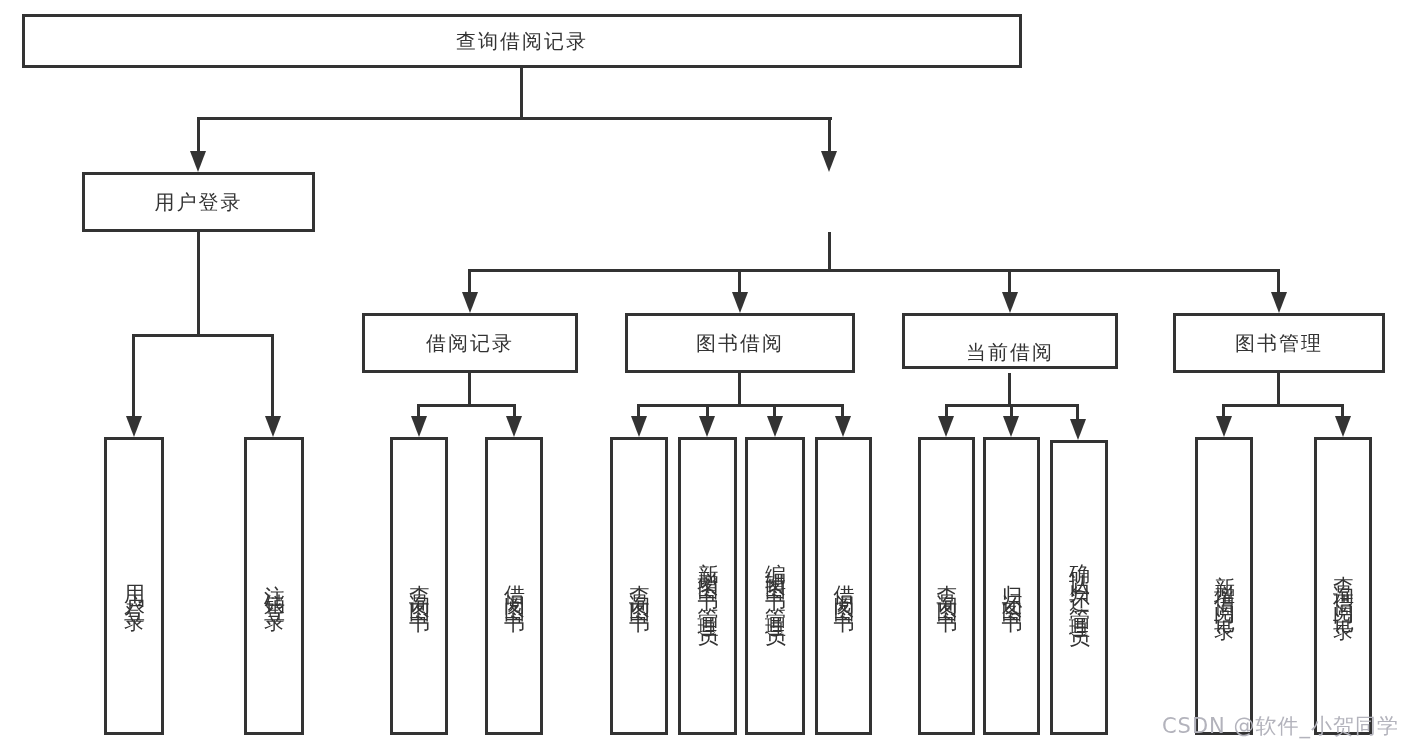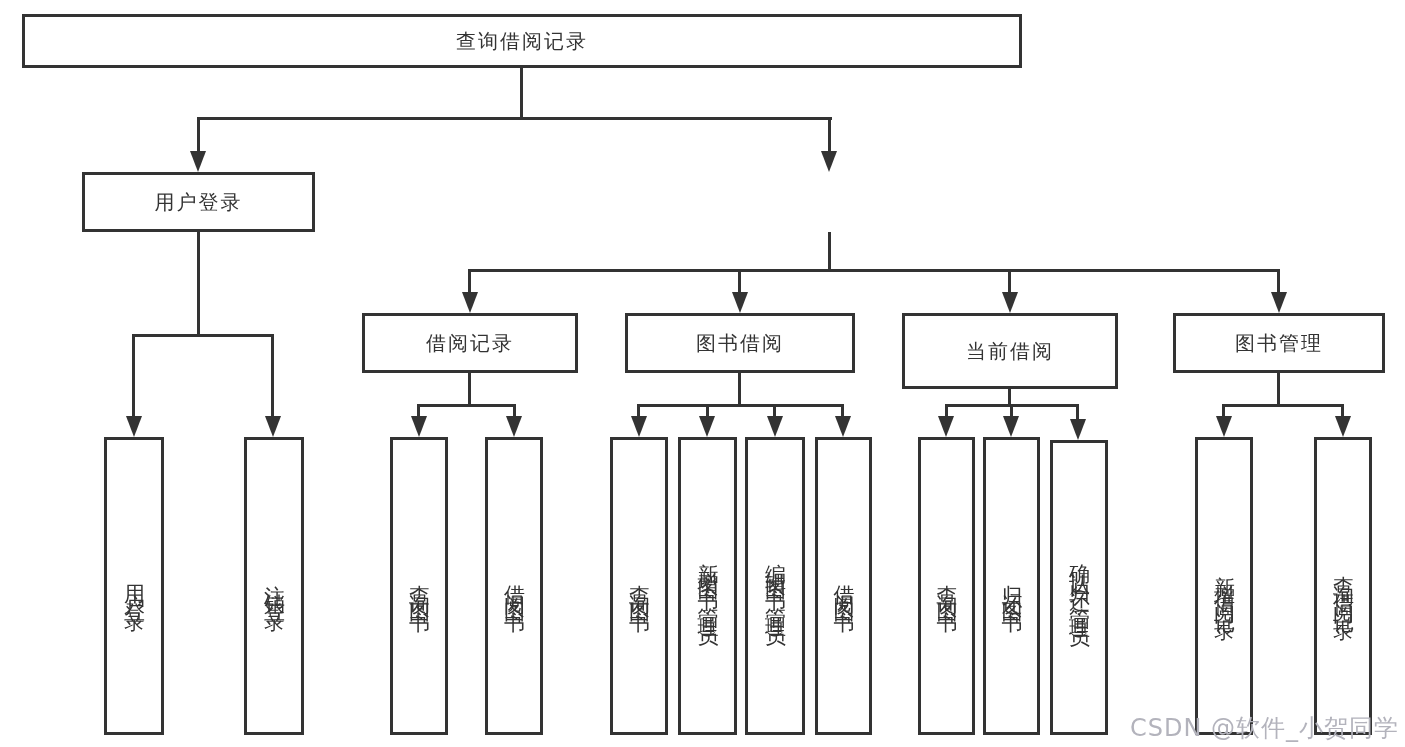--- a/index.html
+++ b/index.html
@@ -9,21 +9,21 @@
        display:flex;align-items:center;justify-content:center;z-index:2;}
   .box .lbl{font-size:20px;letter-spacing:2px;color:#333;white-space:nowrap;}
   .leaf .lbl{writing-mode:vertical-rl;text-orientation:mixed;font-size:21px;
              letter-spacing:9px;line-height:1;white-space:nowrap;}
   .h,.v{position:absolute;background:#333;z-index:1;}
   .h{height:3px;}
   .v{width:3px;}
   .arrow{position:absolute;width:0;height:0;z-index:1;
          border-left:8px solid transparent;border-right:8px solid transparent;
          border-top:21px solid #333;}
-  .wm{position:absolute;top:712px;right:6px;font-size:24px;color:#b3b3bc;
+  .wm{position:absolute;top:712px;right:6px;font-size:21px;color:#b3b3bc;
       letter-spacing:1px;z-index:3;white-space:nowrap;}
 </style>
 </head>
 <body>
 
 <div class="canvas">
 
   <div class="box" style="left:22px;top:14px;width:1000px;height:54px;">
     <span class="lbl">查询借阅记录</span>
   </div>
@@ -31,21 +31,21 @@
   <div class="box" style="left:82px;top:172px;width:233px;height:60px;">
     <span class="lbl">用户登录</span>
   </div>
 
   <div class="box" style="left:362px;top:313px;width:216px;height:60px;">
     <span class="lbl">借阅记录</span>
   </div>
   <div class="box" style="left:625px;top:313px;width:230px;height:60px;">
     <span class="lbl">图书借阅</span>
   </div>
-  <div class="box" style="left:902px;top:313px;width:216px;height:76px;">
+  <div class="box" style="left:902px;top:313px;width:216px;height:56px;align-items:flex-end;">
     <span class="lbl">当前借阅</span>
   </div>
   <div class="box" style="left:1173px;top:313px;width:212px;height:60px;">
     <span class="lbl">图书管理</span>
   </div>
 
   <div class="box leaf" style="left:104px;top:437px;width:60px;height:298px;">
     <span class="lbl">用户登录</span>
   </div>
   <div class="box leaf" style="left:244px;top:437px;width:60px;height:298px;">

